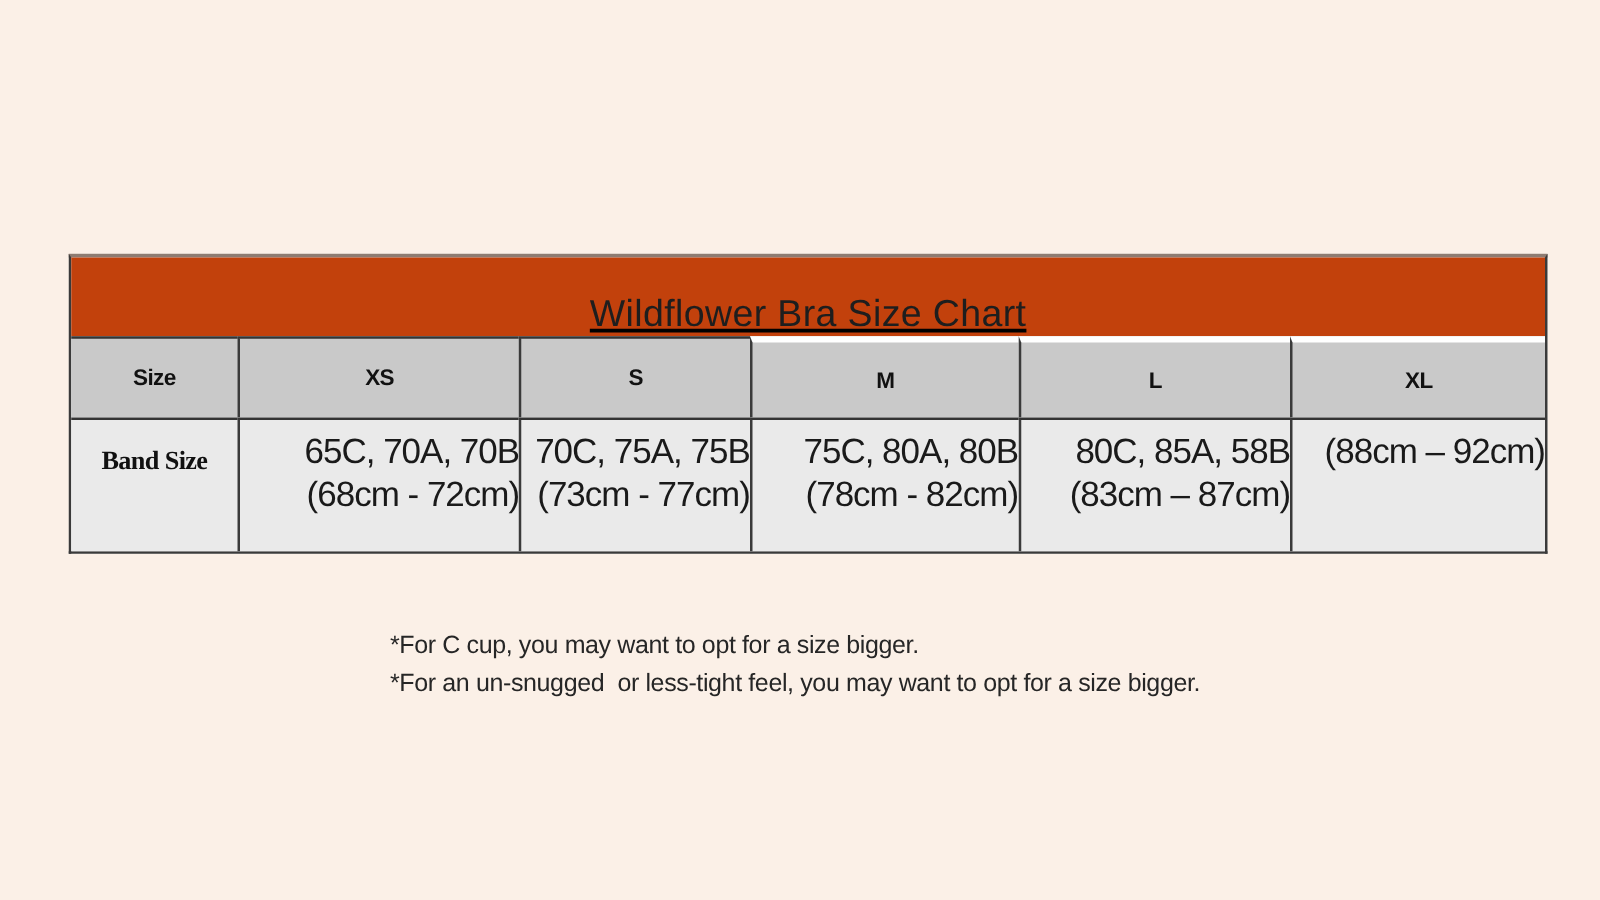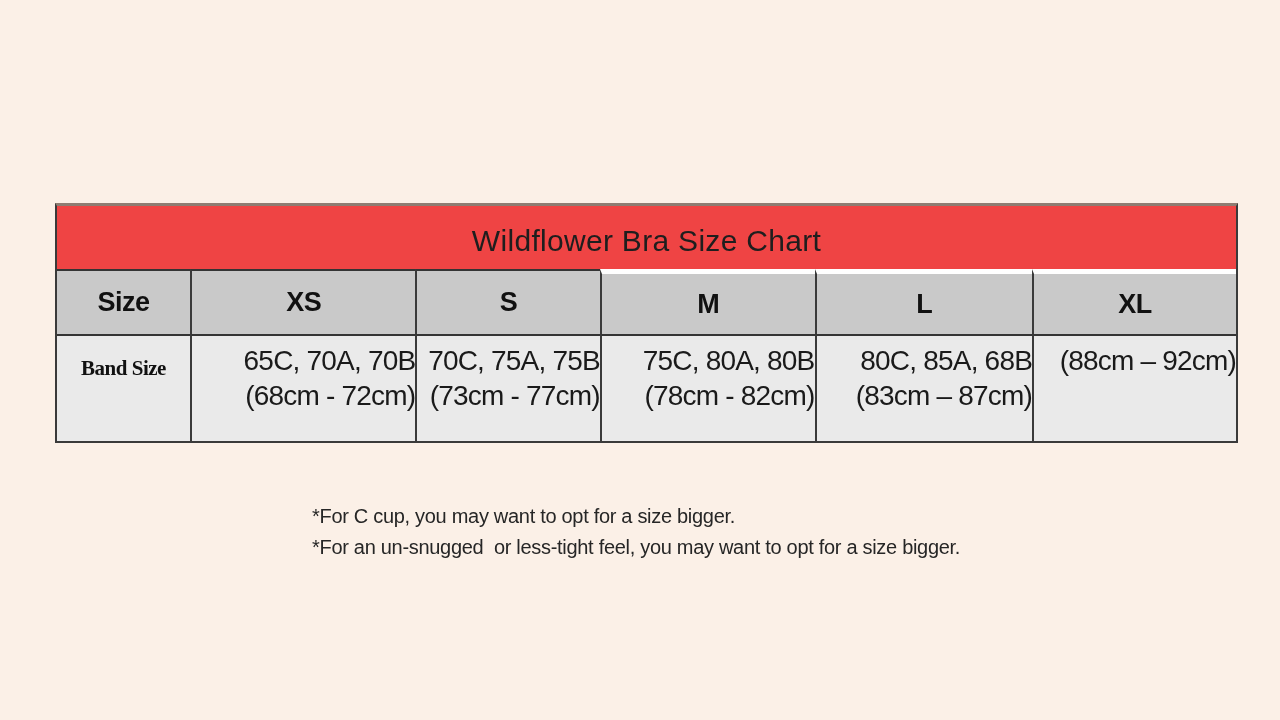--- a/index.html
+++ b/index.html
@@ -19,24 +19,25 @@
     width: 1183px;
     border-top: 3px solid #8e7c72;
     border-left: 2px solid #3a3a3a;
     border-right: 2px solid #3a3a3a;
     border-bottom: 2px solid #3a3a3a;
     background: #ffffff;
   }
 
   .title-row {
     height: 63px;
-    background: #ef4444;
+    background: #c2410c;
     display: flex;
-    align-items: center;
+    align-items: flex-end;
     justify-content: center;
+    text-decoration: underline;
   }
   .title-text {
     font-size: 30px;
     letter-spacing: 0.3px;
     color: #1e1e1e;
     padding-top: 6px;
   }
 
   .header-row { display: flex; height: 65px; }
   .body-row   { display: flex; height: 107px; }
@@ -48,21 +49,21 @@
   .w3 { width: 221px; }
   .w4 { width: 224px; }
   .w5 { width: 210px; }
 
   .hcell {
     background: #c9c9c9;
     display: flex;
     align-items: center;
     justify-content: center;
     font-weight: bold;
-    font-size: 27px;
+    font-size: 18px;
     letter-spacing: -0.5px;
     color: #111111;
     border-left: 2px solid #3a3a3a;
     height: 100%;
   }
   .hcell:first-child { border-left: none; }
   .hcell.left-group  { border-top: 2px solid #343434; }
   .hcell.right-group { border-top: 5px solid #ffffff; }
 
   .bcell {
@@ -132,21 +133,21 @@
     </div>
     <div class="bcell w2">
       <div class="cell-sizes">70C, 75A, 75B</div>
       <div class="cell-range">(73cm - 77cm)</div>
     </div>
     <div class="bcell w3">
       <div class="cell-sizes">75C, 80A, 80B</div>
       <div class="cell-range">(78cm - 82cm)</div>
     </div>
     <div class="bcell w4">
-      <div class="cell-sizes">80C, 85A, 68B</div>
+      <div class="cell-sizes">80C, 85A, 58B</div>
       <div class="cell-range">(83cm – 87cm)</div>
     </div>
     <div class="bcell w5">
       <div class="cell-range">(88cm – 92cm)</div>
     </div>
   </div>
 
 </div>
 
 <div class="footnotes">

